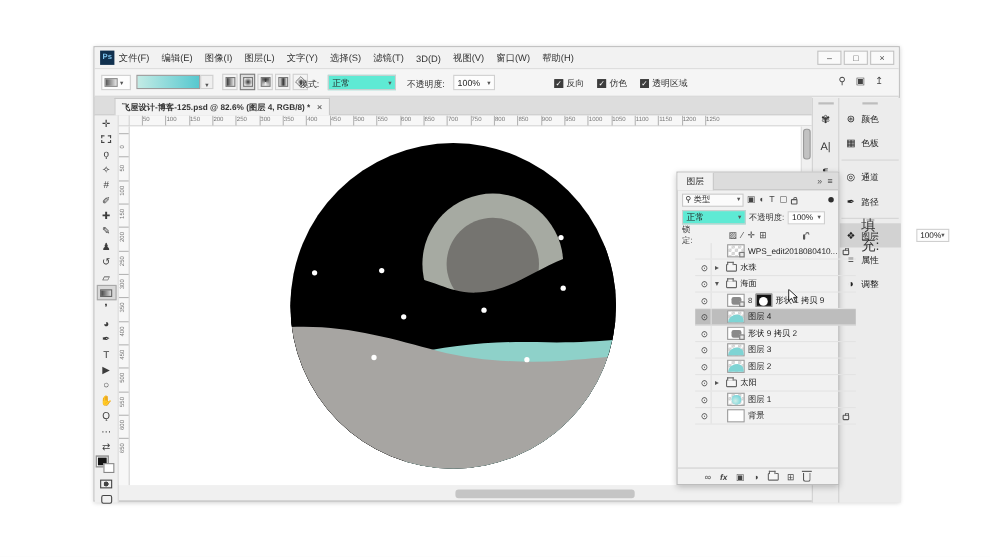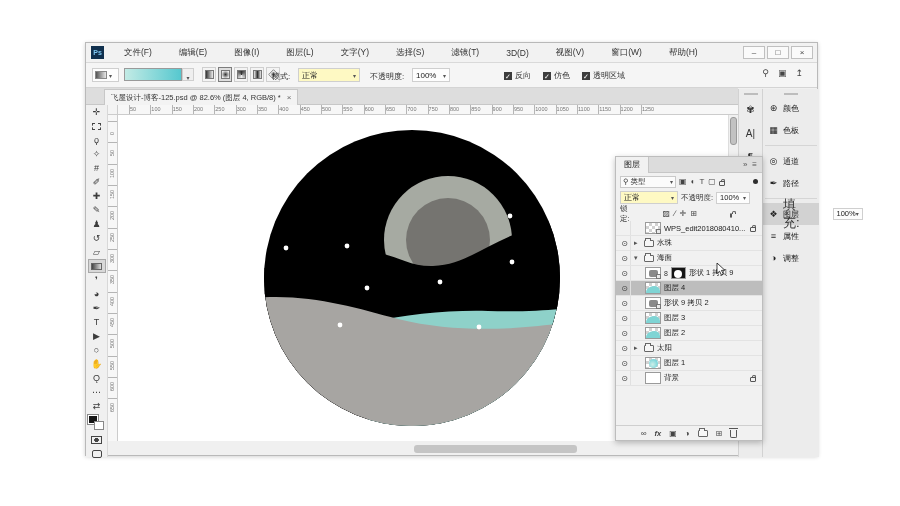--- a/index.html
+++ b/index.html
@@ -4,49 +4,49 @@
 <style>
   html,body{margin:0;padding:0;background:#ffffff;}
   *{box-sizing:border-box;font-family:"Liberation Sans","DejaVu Sans",sans-serif;}
   #stage{position:relative;width:900px;height:506px;background:#fff;overflow:hidden;}
   .abs{position:absolute;}
   
   #win{left:85px;top:42px;width:733px;height:414px;background:#f0f0f0;border:1px solid #b9b9b9;box-shadow:0 1px 4px rgba(0,0,0,.18);}
   #titlebar{left:0;top:0;width:100%;height:20px;background:#f2f2f2;border-bottom:1px solid #d9d9d9;}
   #ps-logo{left:5px;top:3px;width:13px;height:13px;background:#10304e;color:#7fc6f0;font-size:7px;font-weight:bold;text-align:center;line-height:13px;}
   #menubar{left:22px;top:0;height:20px;display:flex;align-items:center;gap:11px;}
-  .menu-item{font-size:8.5px;color:#333;white-space:nowrap;cursor:default;margin-left:16px;}
+  .menu-item{font-size:8.5px;color:#333;white-space:nowrap;cursor:default;}
   #win-controls{right:4px;top:3px;display:flex;gap:2px;}
   .win-btn{width:22px;height:13px;border:1px solid #c0c0c0;background:#fafafa;font-size:8px;line-height:11px;text-align:center;color:#444;}
   
   #optionsbar{left:0;top:20px;width:100%;height:25px;background:#f5f5f5;border-bottom:1px solid #d4d4d4;}
   .opt-label{font-size:8px;color:#333;}
   #tool-preset{left:6px;top:5px;width:27px;height:14px;border:1px solid #cfcfcf;background:#fdfdfd;display:flex;align-items:center;gap:2px;padding:0 2px;}
   #tool-preset .sw{width:12px;height:8px;background:linear-gradient(90deg,#555,#e8e8e8);border:1px solid #888;}
   .dd-arrow{font-size:6px;color:#555;}
   #grad-preview{left:38px;top:5px;width:58px;height:13px;border:1px solid #9a9a9a;background:linear-gradient(90deg,var(--c-gradient-bar-left),var(--c-gradient-bar-right));}
   #grad-preview-dd{left:96px;top:5px;width:12px;height:13px;border:1px solid #cfcfcf;background:#efefef;text-align:center;line-height:12px;}
   #grad-types{left:116px;top:4px;display:flex;gap:2px;}
   .gt{width:14px;height:15px;border:1px solid #cfcfcf;background:#f4f4f4;display:flex;align-items:center;justify-content:center;}
   .gt.sel{border:1px solid #7d7d7d;background:#dedede;}
   .gt i{display:block;width:9px;height:9px;border:1px solid #777;}
   .gt-linear i{background:linear-gradient(90deg,#333,#eee);}
   .gt-radial i{background:radial-gradient(circle at 50% 50%,#333 0%,#eee 80%);}
   .gt-angle i{background:conic-gradient(#333,#eee,#333);}
   .gt-reflected i{background:linear-gradient(90deg,#eee,#333,#eee);}
   .gt-diamond i{background:radial-gradient(closest-side,#333,#eee);transform:rotate(45deg) scale(.85);}
-  .dropdown{height:14px;border:1px solid #cfcfcf;background:#fef9c3;font-size:8px;color:#222;display:flex;align-items:center;justify-content:space-between;padding:0 3px;}
+  .dropdown{height:14px;border:1px solid #cfcfcf;background:#5eead4;font-size:8px;color:#222;display:flex;align-items:center;justify-content:space-between;padding:0 3px;}
   .valuebox{height:14px;border:1px solid #cfcfcf;background:#fdfdfd;font-size:8px;color:#222;display:flex;align-items:center;justify-content:space-between;padding:0 3px;}
   .checkbox-item{display:flex;align-items:center;gap:3px;}
   .cb{width:8px;height:8px;background:#3d3d3d;border:1px solid #3d3d3d;color:#fff;font-size:7px;line-height:8px;text-align:center;}
   .cb-label{font-size:8px;color:#333;}
   #opt-right{right:14px;top:5px;display:flex;gap:9px;align-items:center;}
   .opt-ricon{font-size:9px;color:#444;}
   
-  #tabrow{left:0;top:45px;width:652px;height:17px;background:#dddddd;border-bottom:1px solid #c7c7c7;}
+  #tabrow{left:0;top:45px;width:652px;height:17px;background:#dddddd;border-bottom:1px solid #c7c7c7;font-weight:bold;}
   #doc-tab{left:18px;top:1px;height:16px;background:#f3f3f3;border:1px solid #c7c7c7;border-bottom:none;display:flex;align-items:center;gap:6px;padding:0 6px;}
   #doc-tab .t{font-size:7.5px;color:#333;white-space:nowrap;}
   #doc-tab .x{font-size:8px;color:#666;}
   
   #toolbar{left:0;top:62px;width:22px;height:352px;background:#f0f0f0;border-right:1px solid #d8d8d8;}
   .tool{width:18px;height:14px;margin:0 auto;display:flex;align-items:center;justify-content:center;color:#3c3c3c;font-size:9px;}
   .tool.sel{background:#d8d8d8;border:1px solid #a8a8a8;}
   .i-marquee{width:9px;height:7px;border:1px dashed #444;}
   .i-gradient{width:11px;height:7px;border:1px solid #666;background:linear-gradient(90deg,#444,#ddd);}
   .i-screenmode{width:10px;height:8px;border:1px solid #444;border-radius:2px;}
@@ -89,21 +89,21 @@
   .lp-row{left:0;width:100%;height:15px;display:flex;align-items:center;padding:0 4px;gap:3px;}
   #lp-filter{top:17px;}
   #lp-filter .search-dd{width:56px;height:12px;border:1px solid #c9c9c9;background:#fbfbfb;font-size:7.5px;color:#333;display:flex;align-items:center;justify-content:space-between;padding:0 2px;}
   .mini-icon{font-size:8px;color:#444;}
   .lp-dot{width:5px;height:5px;border-radius:50%;background:#2e2e2e;margin-left:auto;}
   #lp-blend{top:33px;}
   #lp-blend .dropdown{width:58px;height:13px;}
   #lp-lock{top:49px;gap:33px;}
   .mini-lock{display:inline-block;width:6px;height:5px;border:1px solid #555;border-radius:1px;position:relative;margin-top:3px;}
   .mini-lock:before{content:"";position:absolute;left:1px;top:-3px;width:2px;height:2px;border:1px solid #555;border-bottom:none;border-radius:2px 2px 0 0;}
-  #lp-rows{left:0;top:64px;width:100%;}
+  #lp-rows{left:16px;top:64px;width:100%;}
   .layer-row{width:100%;height:15px;display:flex;align-items:center;gap:3px;padding:0 3px;border-bottom:1px solid #e3e3e3;position:relative;}
   .layer-row.sel{background:#bdbdbd;}
   .eye-cell{width:12px;text-align:center;font-size:8px;color:#444;border-right:1px solid #e0e0e0;height:100%;line-height:15px;}
   .expander{font-size:7px;color:#555;width:7px;}
   .mini-folder{display:inline-block;width:10px;height:7px;border:1px solid #666;border-radius:1px;position:relative;background:#f6f6f6;}
   .mini-folder:before{content:"";position:absolute;left:0;top:-3px;width:4px;height:2px;border:1px solid #666;border-bottom:none;background:#f6f6f6;}
   .thumb{width:16px;height:12px;border:1px solid #9a9a9a;position:relative;flex:0 0 auto;
     background-color:#fff;background-image:linear-gradient(45deg,#d2d2d2 25%,transparent 25%,transparent 75%,#d2d2d2 75%),linear-gradient(45deg,#d2d2d2 25%,transparent 25%,transparent 75%,#d2d2d2 75%);background-size:6px 6px;background-position:0 0,3px 3px;}
   .thumb.white{background:#fff;}
   .thumb .wave{position:absolute;left:0;bottom:0;width:100%;height:7px;background:#7fd4d4;border-radius:60% 40% 0 0/90% 70% 0 0;}

